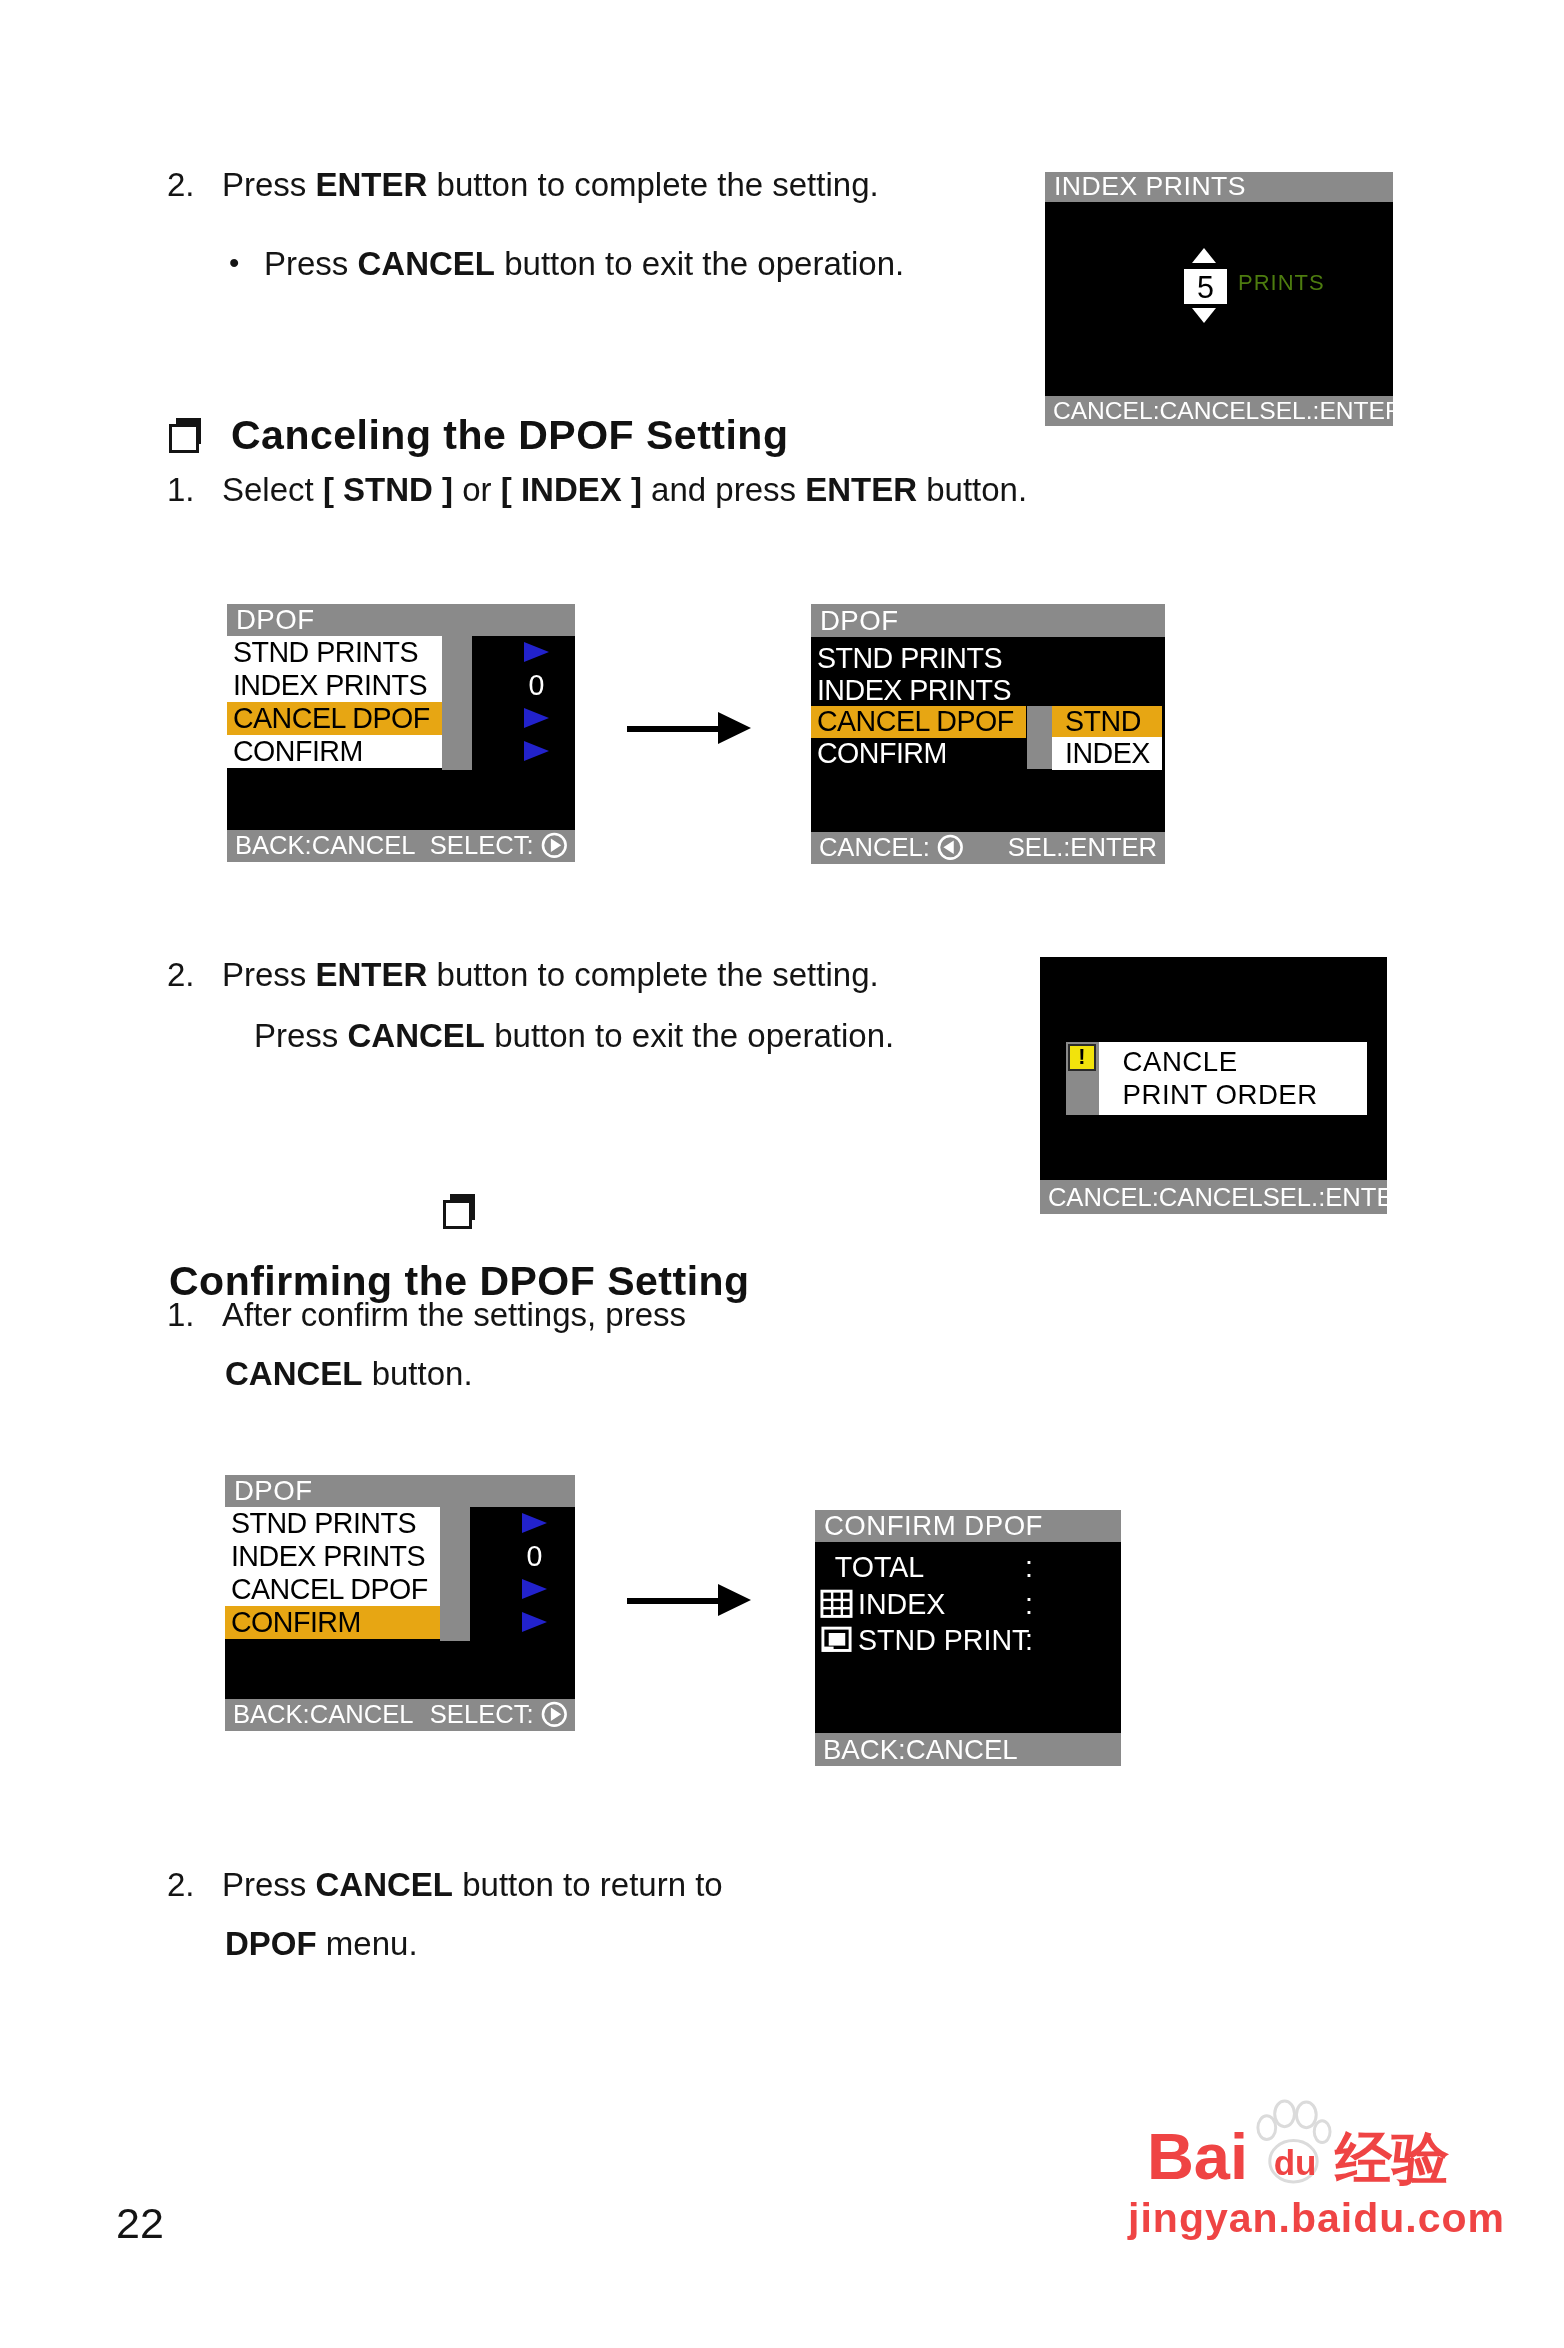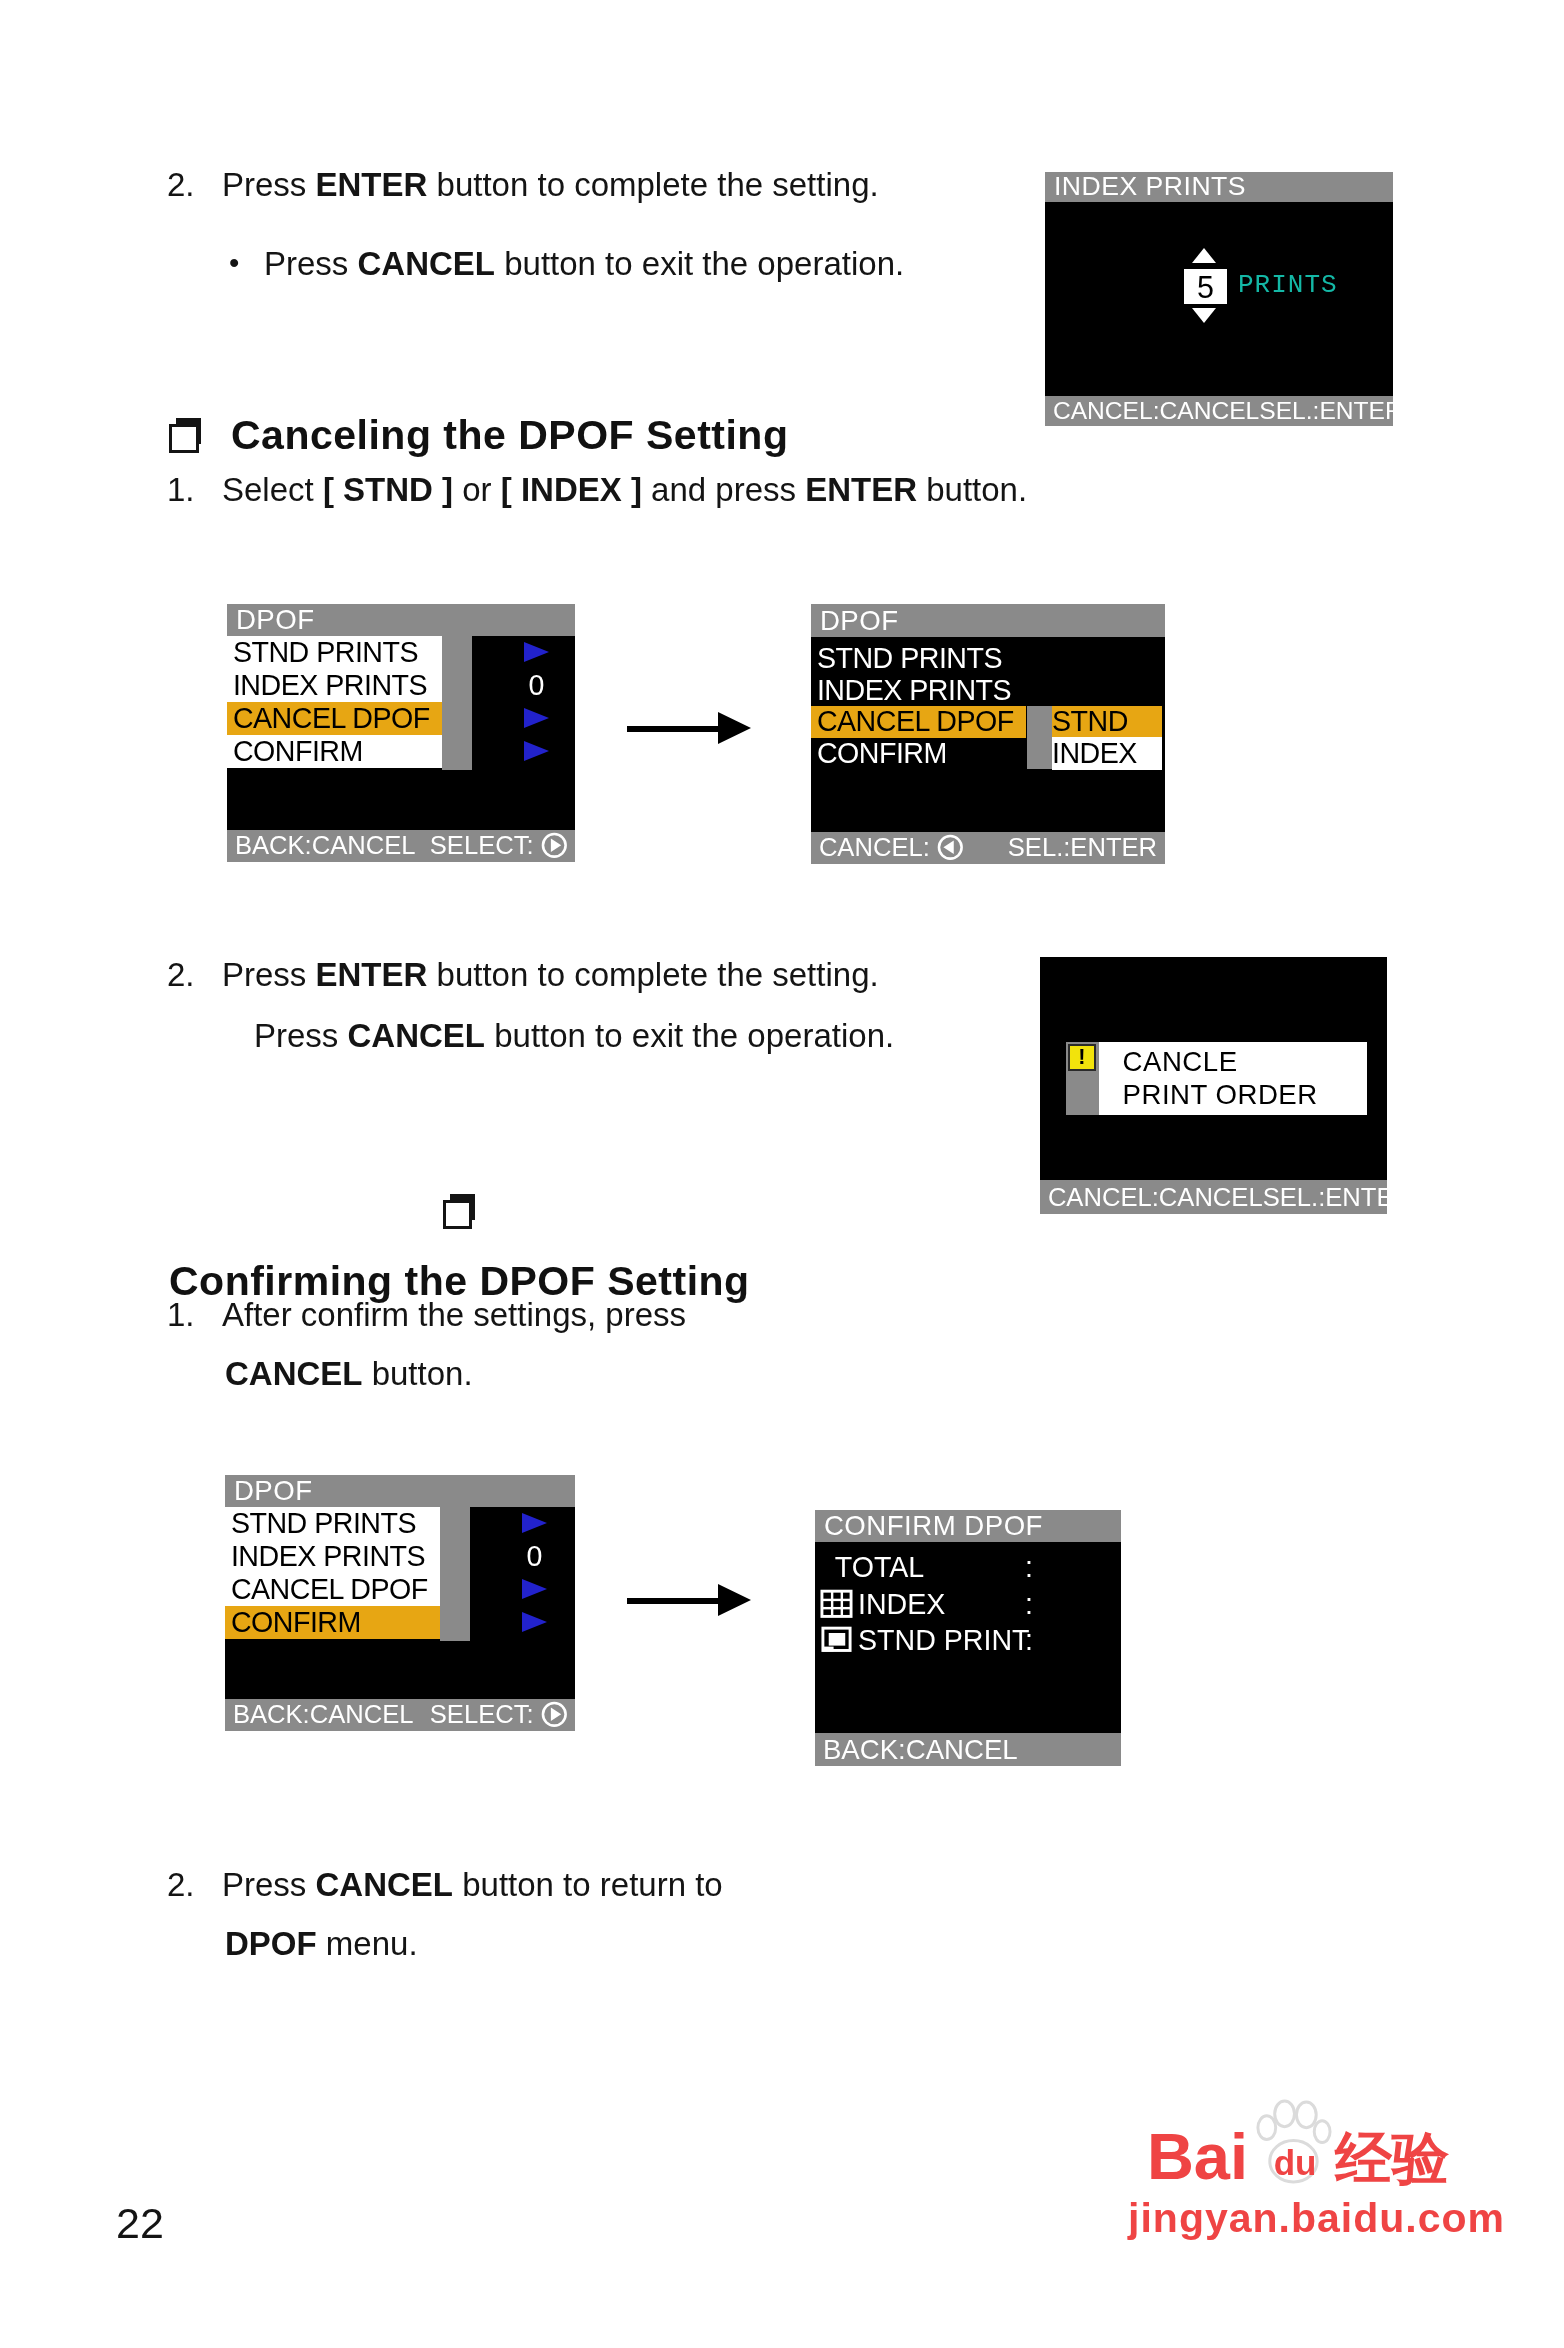--- a/index.html
+++ b/index.html
@@ -38,31 +38,31 @@
   .value-row{height:33px;display:flex;align-items:center;justify-content:center;}
   .tri-right{width:0;height:0;border-left:25.6px solid #2222cc;border-top:10.8px solid transparent;border-bottom:10.8px solid transparent;}
   .zero{color:#fff;font-size:28.6px;}
 
   
   .b-list{position:absolute;left:0;top:39px;width:215px;}
   .b-row{height:31.5px;line-height:31.5px;color:#fff;font-size:28.6px;padding-left:5.9px;
          white-space:nowrap;letter-spacing:-0.5px;}
   .b-row.hl{background:#e7a613;color:#000;}
   .sub-strip{position:absolute;left:216px;top:102px;width:25.6px;height:63px;background:#8a8a8a;}
-  .sub-opt{position:absolute;left:241px;width:110px;color:#000;font-size:28.6px;padding-left:0;
+  .sub-opt{position:absolute;left:241px;width:110px;color:#000;font-size:28.6px;padding-left:13px;
            line-height:30.5px;white-space:nowrap;letter-spacing:-0.5px;box-sizing:border-box;}
   .sub-opt.stnd{top:102px;height:30.5px;background:#e7a613;}
   .sub-opt.index{top:133px;height:32.5px;background:#fff;line-height:32.5px;}
 
   
   .tri-up{position:absolute;width:0;height:0;border-left:12.8px solid transparent;border-right:12.8px solid transparent;border-bottom:15.8px solid #fff;}
   .tri-down{position:absolute;width:0;height:0;border-left:12.8px solid transparent;border-right:12.8px solid transparent;border-top:15.8px solid #fff;}
   .count-box{position:absolute;width:43px;height:35px;background:#fff;color:#000;font-size:30.5px;
              text-align:center;line-height:36px;}
-  .prints-label{position:absolute;color:#14b8a6;font-size:26px;letter-spacing:1px;font-family:Liberation Mono, monospace;}
+  .prints-label{position:absolute;color:#4d7c0f;font-size:22px;letter-spacing:1px;}
 
   
   .warn-strip{position:absolute;left:25.6px;top:85px;width:33px;height:73px;background:#8a8a8a;}
   .warn-icon{position:absolute;left:2px;top:2px;width:24.6px;height:22.7px;background:#f2e30c;
              border:2px solid #2a2a2a;color:#000;font-weight:bold;font-size:21.7px;text-align:center;line-height:22.7px;}
   .msg-box{position:absolute;left:59px;top:85px;width:268px;height:73px;background:#fff;color:#000;
            font-size:27.6px;line-height:33px;padding:3px 0 0 23.6px;box-sizing:border-box;letter-spacing:0.5px;}
 
   
   .cd-row{position:absolute;left:0;right:0;height:33px;color:#fff;font-size:28.6px;line-height:33px;white-space:nowrap;}

